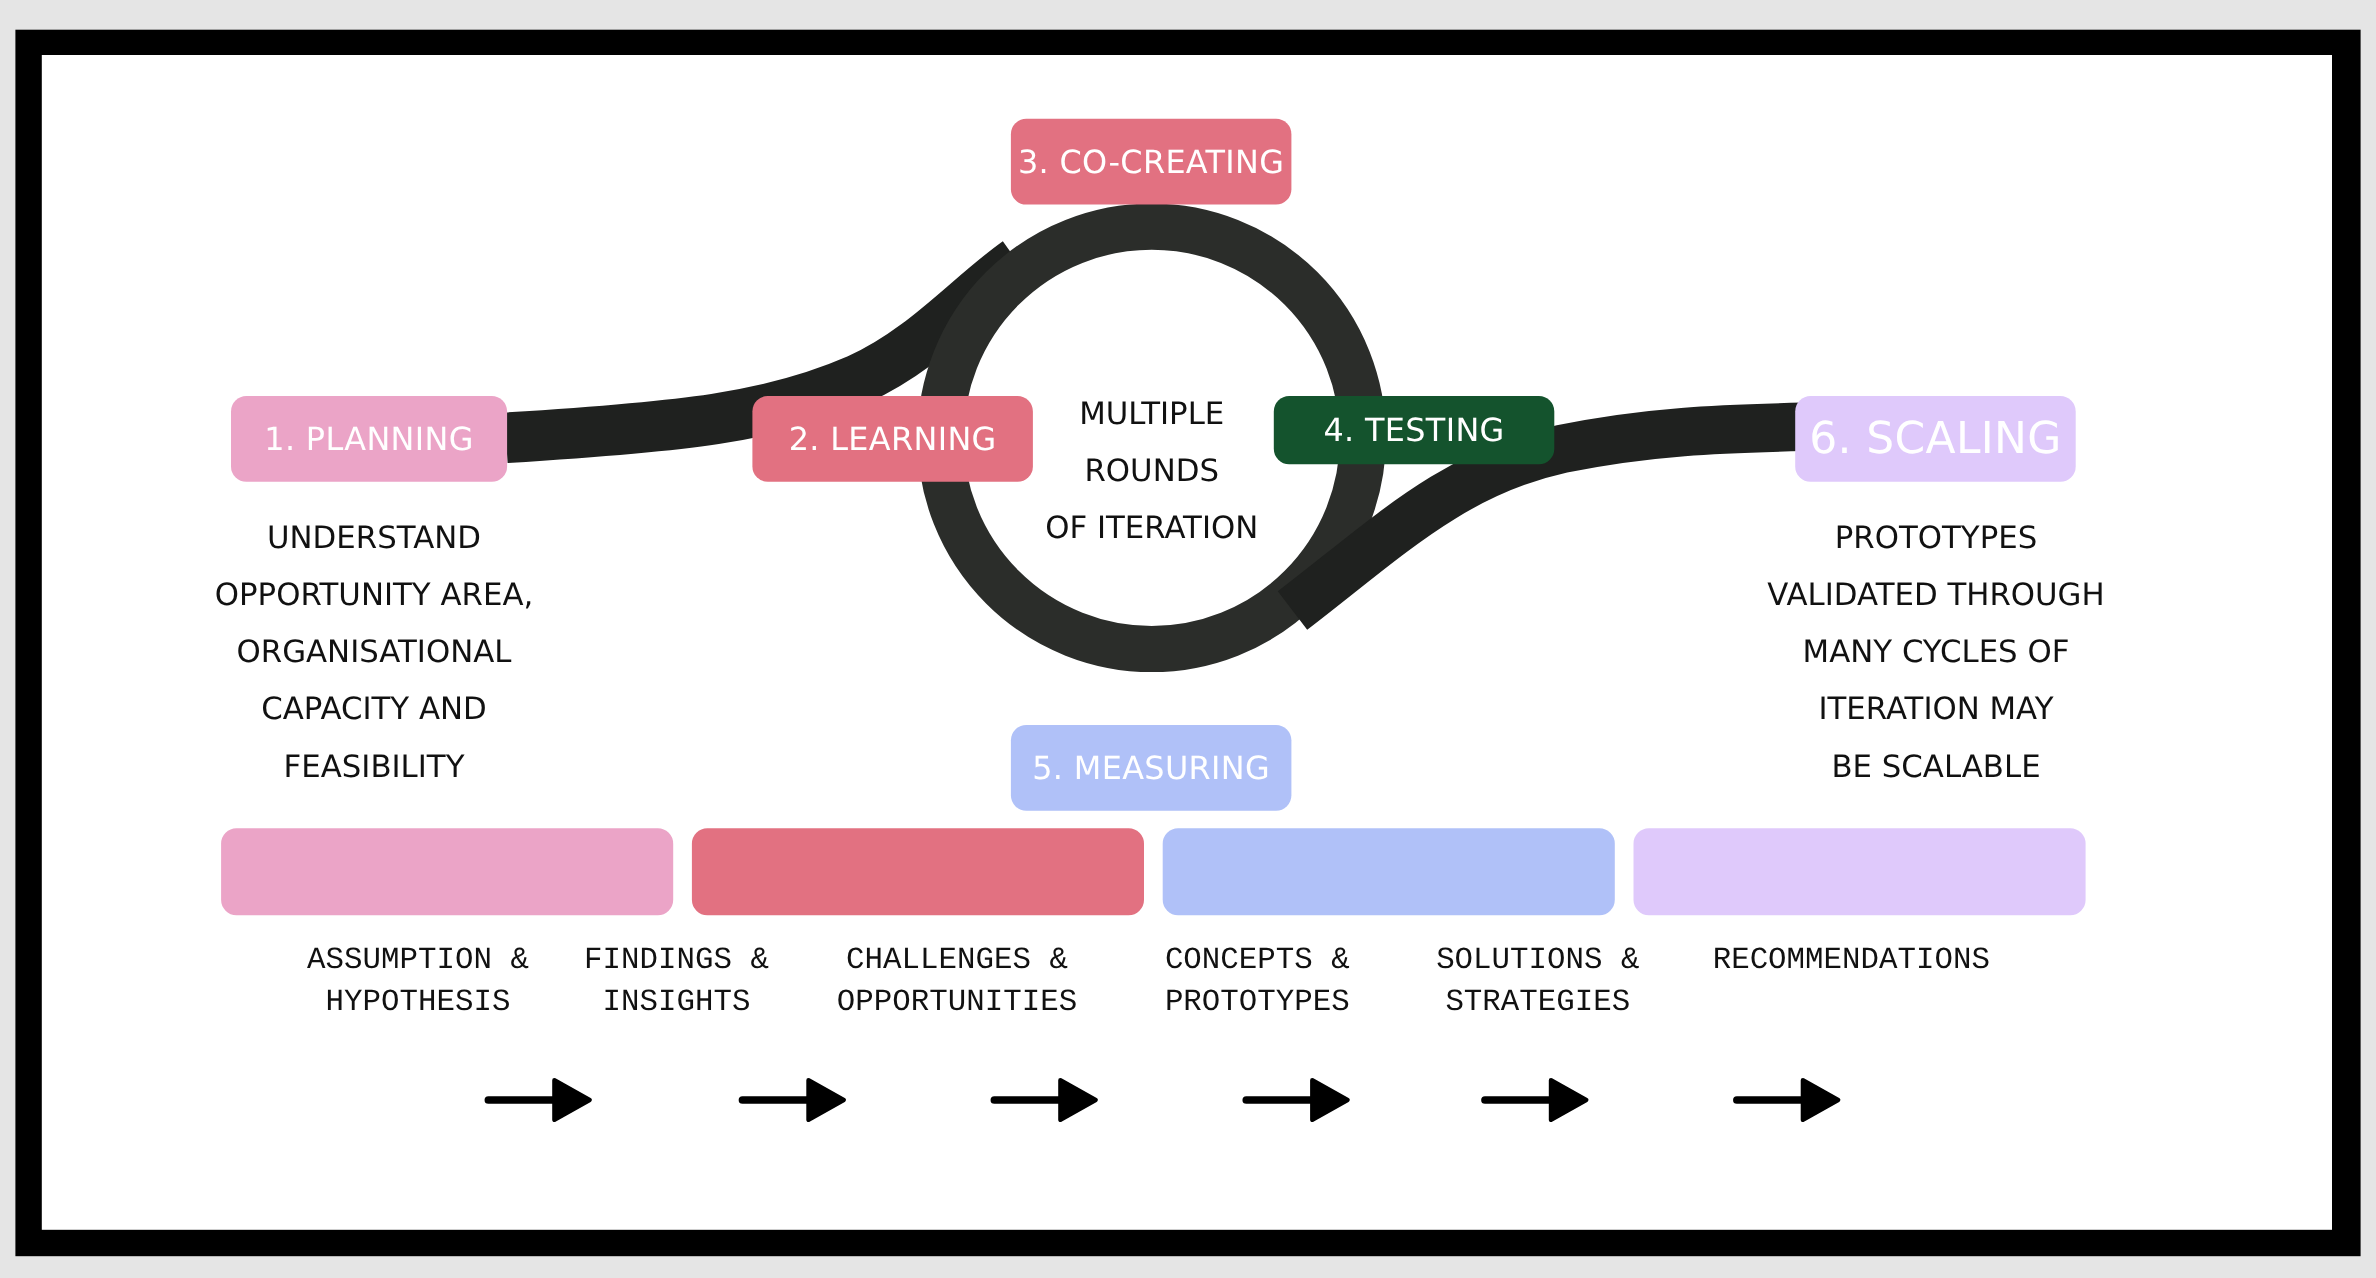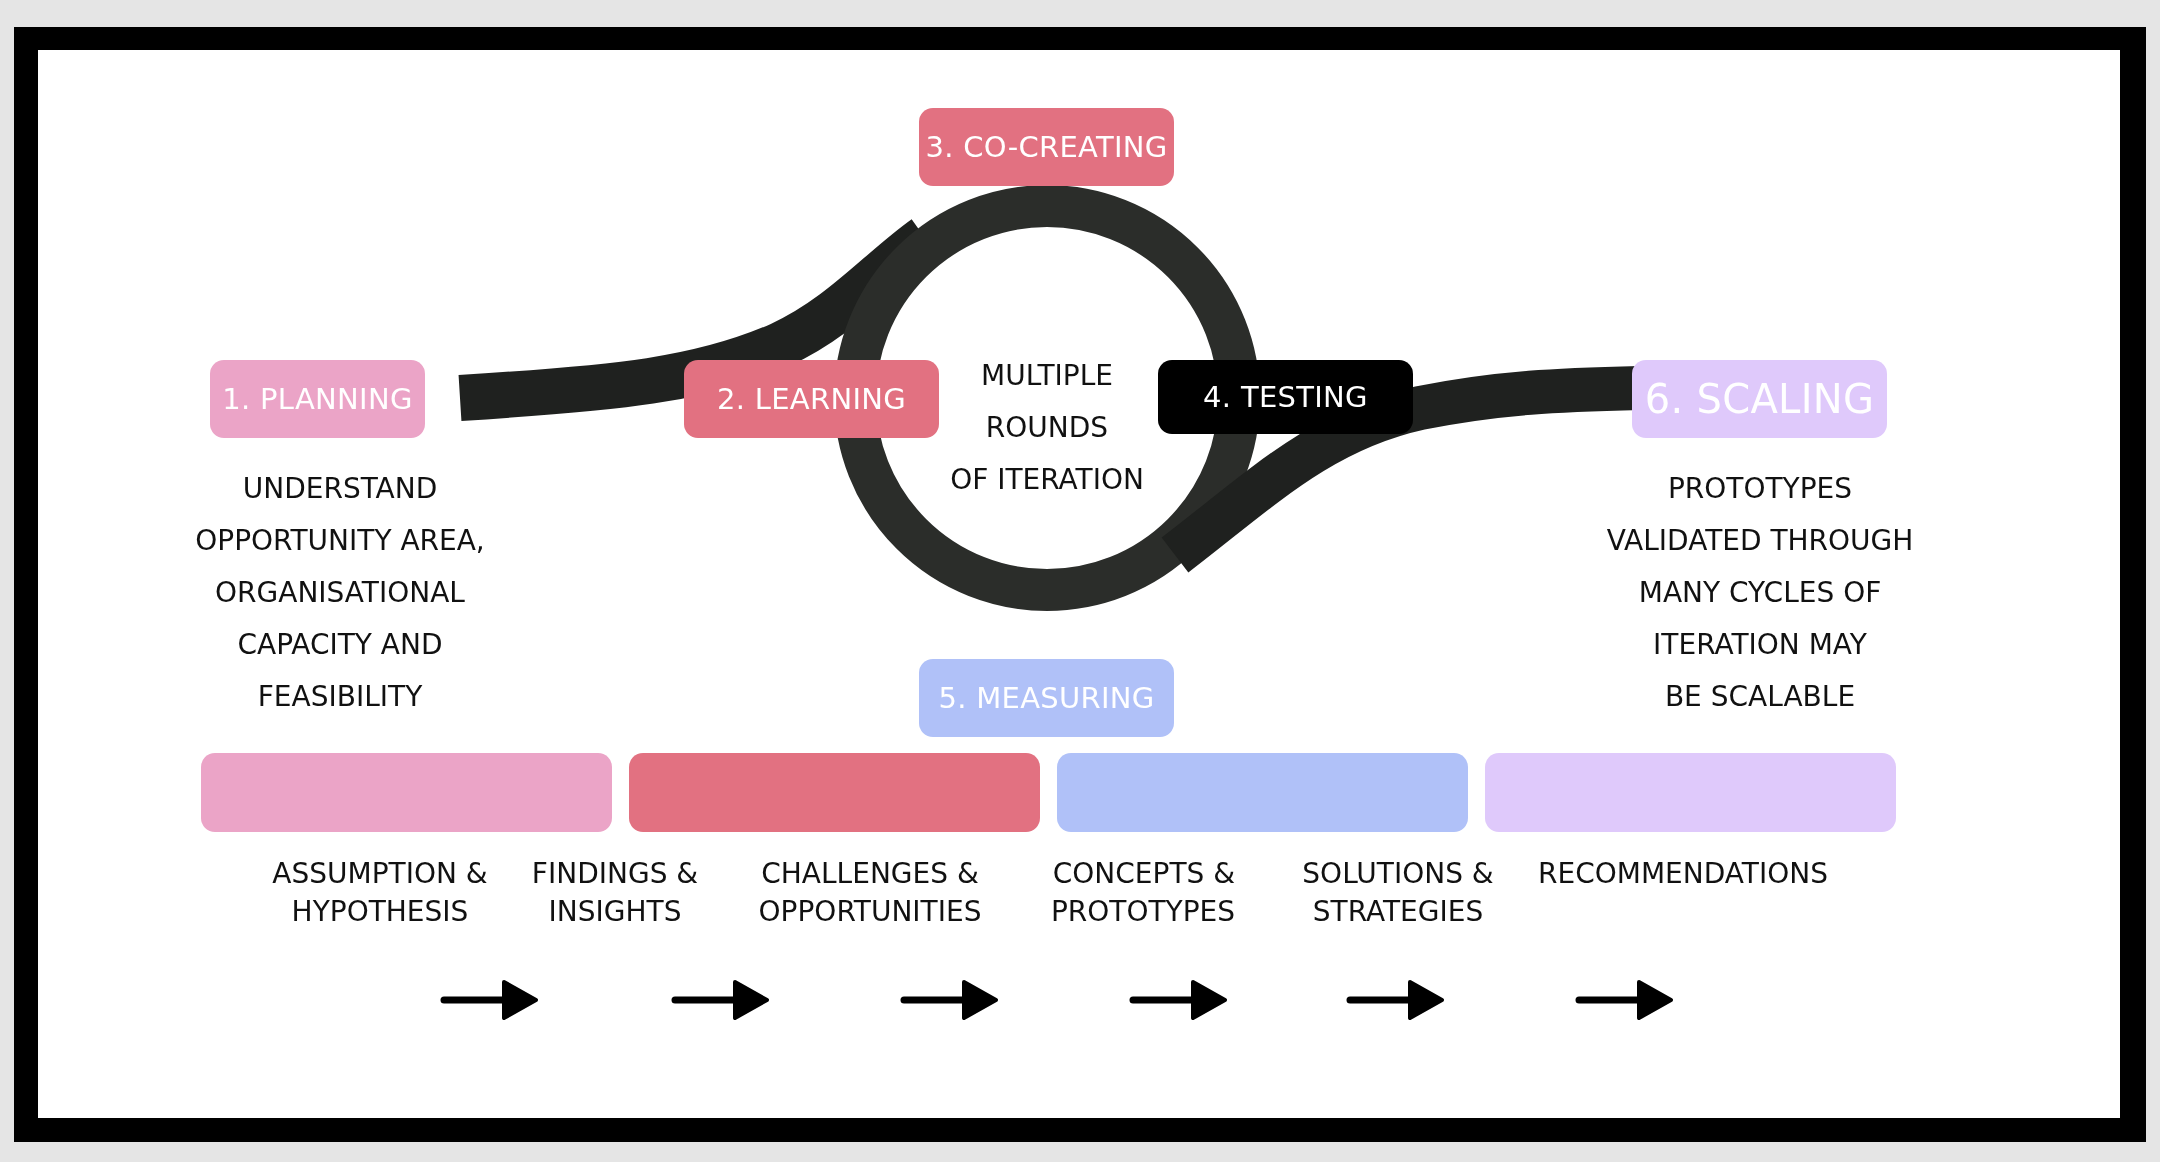--- a/index.html
+++ b/index.html
@@ -3,48 +3,48 @@
 <meta charset="utf-8">
 <style>
   html,body{margin:0;padding:0;}
   body{width:2160px;height:1162px;background:#e5e5e5;position:relative;overflow:hidden;font-family:"DejaVu Sans","Liberation Sans",sans-serif;}
   .frame{position:absolute;left:14px;top:27px;width:2132px;height:1115px;background:#000;}
   .canvas{position:absolute;left:38px;top:50px;width:2082px;height:1068px;background:#fff;}
   svg.paths{position:absolute;left:0;top:0;width:2160px;height:1162px;}
   .stage{position:absolute;border-radius:14px;color:#fff;display:flex;align-items:center;justify-content:center;font-size:29px;letter-spacing:0.3px;white-space:nowrap;}
   .desc{position:absolute;text-align:center;color:#111;font-size:28px;line-height:52px;white-space:pre-line;}
   .band{position:absolute;top:753px;height:79px;border-radius:14px;}
-  .out{position:absolute;top:855px;text-align:center;color:#111;font-size:28px;line-height:38px;white-space:pre-line;transform:translateX(-50%);}
+  .out{position:absolute;top:855px;text-align:center;color:#111;font-size:28px;line-height:38px;white-space:pre-line;transform:translateX(-50%);font-family:Liberation Mono, monospace;}
   .arrow{position:absolute;top:980px;width:100px;height:40px;}
 </style>
 </head>
 <body>
 
 <div class="frame"></div>
 <div class="canvas"></div>
 
 <svg class="paths" viewBox="0 0 2160 1162">
 
   <path d="M460,398 C620,388 700,380 780,345 C840,318 880,270 925,238" fill="none" stroke="#1f211f" stroke-width="46" stroke-linecap="butt"></path>
 
   <circle cx="1047" cy="398" r="192" fill="none" stroke="#2b2d2a" stroke-width="42"></circle>
 
   <path d="M1175,555 C1260,490 1320,430 1420,408 C1500,392 1560,390 1640,388" fill="none" stroke="#1f211f" stroke-width="44" stroke-linecap="butt"></path>
 </svg>
 
-<div class="stage" style="left:210px;top:360px;width:215px;height:78px;background:#eba4c7;">
+<div class="stage" style="left:210px;top:360px;width:251px;height:78px;background:#eba4c7;">
   <span>1. PLANNING</span>
 </div>
 <div class="stage" style="left:684px;top:360px;width:255px;height:78px;background:#e27181;">
   <span>2. LEARNING</span>
 </div>
 <div class="stage" style="left:919px;top:108px;width:255px;height:78px;background:#e27181;">
   <span>3. CO-CREATING</span>
 </div>
-<div class="stage" style="left:1158px;top:360px;width:255px;height:74px;background:#000000;">
+<div class="stage" style="left:1158px;top:360px;width:255px;height:62px;background:#14532d;">
   <span>4. TESTING</span>
 </div>
 <div class="stage" style="left:919px;top:611px;width:255px;height:78px;background:#b0c1f8;margin-top:48px;">
   <span>5. MEASURING</span>
 </div>
 <div class="stage" style="left:1632px;top:360px;width:255px;height:78px;background:#dfc9fb;font-size:40px;justify-content:center;">
   <span>6. SCALING</span>
 </div>
 
 <div class="desc" style="left:927px;top:350px;width:240px;">MULTIPLE

